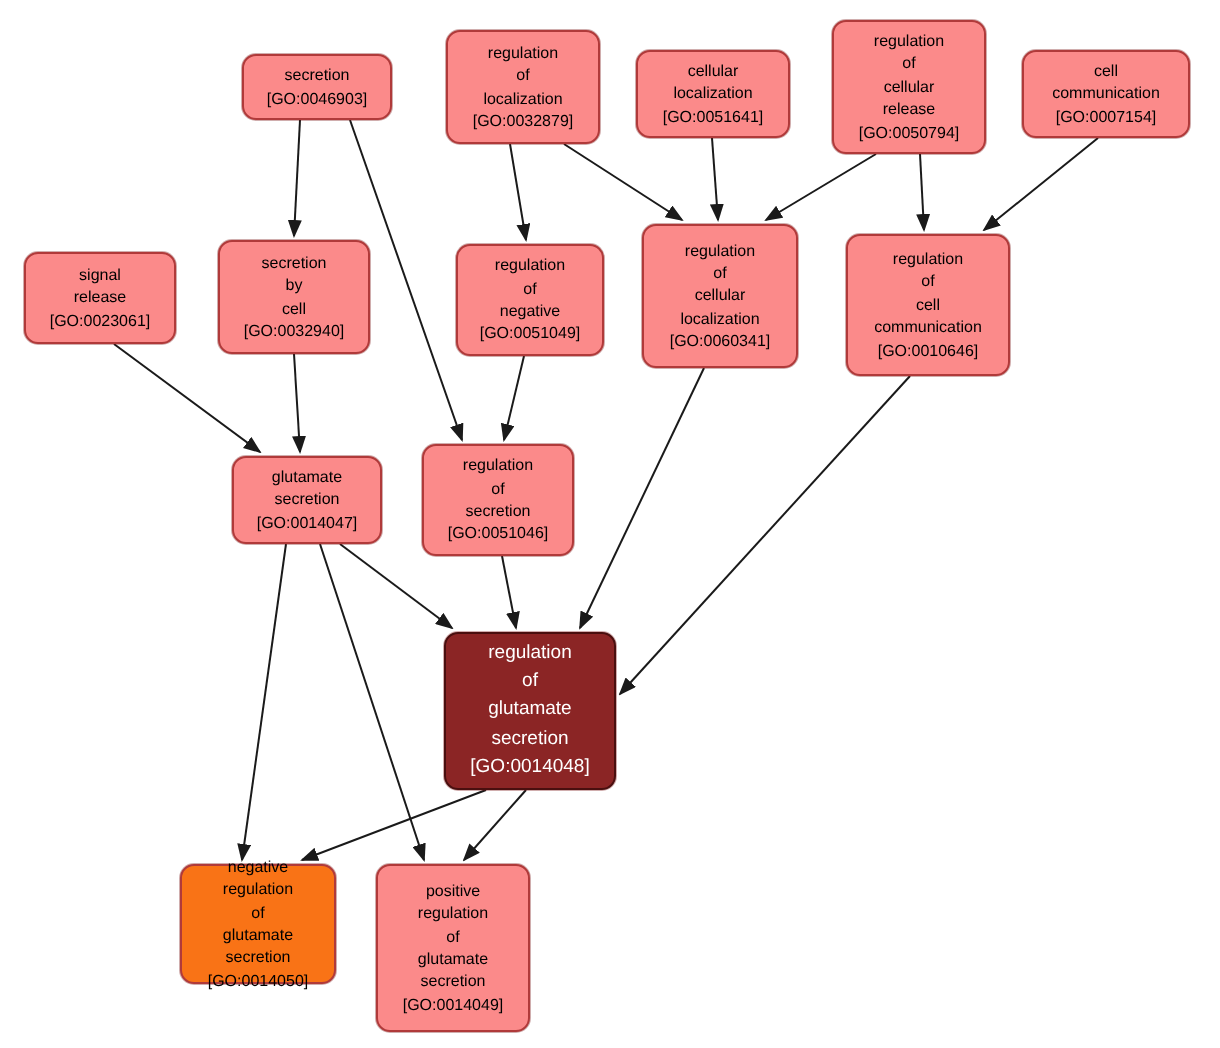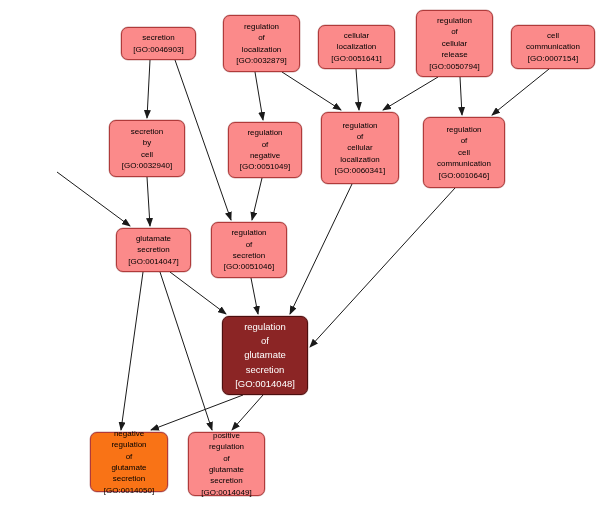--- a/index.html
+++ b/index.html
@@ -101,20 +101,25 @@
       <div class="lbl">of</div>
       <div class="lbl">cellular</div>
       <div class="lbl">release</div>
       <div class="lbl">[GO:0050794]</div>
     </div>
     <div class="node" title="cell communication [GO:0007154]" style="left: 511px; top: 25px; width: 84px; height: 44px; background: rgb(251, 138, 138); border-color: rgb(176, 58, 58); color: rgb(0, 0, 0);">
       <div class="lbl">cell</div>
       <div class="lbl">communication</div>
       <div class="lbl">[GO:0007154]</div>
     </div>
+    <div class="node" title="signal release [GO:0023061]" style="left: 12px; top: 126px; width: 76px; height: 46px; background: rgb(251, 138, 138); border-color: rgb(176, 58, 58); color: rgb(0, 0, 0);">
+      <div class="lbl">signal</div>
+      <div class="lbl">release</div>
+      <div class="lbl">[GO:0023061]</div>
+    </div>
     <div class="node" title="secretion by cell [GO:0032940]" style="left: 109px; top: 120px; width: 76px; height: 57px; background: rgb(251, 138, 138); border-color: rgb(176, 58, 58); color: rgb(0, 0, 0);">
       <div class="lbl">secretion</div>
       <div class="lbl">by</div>
       <div class="lbl">cell</div>
       <div class="lbl">[GO:0032940]</div>
     </div>
     <div class="node" title="regulation of transport [GO:0051049]" style="left: 228px; top: 122px; width: 74px; height: 56px; background: rgb(251, 138, 138); border-color: rgb(176, 58, 58); color: rgb(0, 0, 0);">
       <div class="lbl">regulation</div>
       <div class="lbl">of</div>
       <div class="lbl">negative</div>
@@ -153,21 +158,21 @@
       <div class="lbl">[GO:0014048]</div>
     </div>
     <div class="node" title="negative regulation of glutamate secretion [GO:0014050]" style="left: 90px; top: 432px; width: 78px; height: 60px; background: #f97316; border-color: rgb(176, 58, 58); color: rgb(0, 0, 0);">
       <div class="lbl">negative</div>
       <div class="lbl">regulation</div>
       <div class="lbl">of</div>
       <div class="lbl">glutamate</div>
       <div class="lbl">secretion</div>
       <div class="lbl">[GO:0014050]</div>
     </div>
-    <div class="node" title="positive regulation of glutamate secretion [GO:0014049]" style="left: 188px; top: 432px; width: 77px; height: 64px; background: rgb(251, 138, 138); border-color: rgb(176, 58, 58); color: rgb(0, 0, 0);">
+    <div class="node" title="positive regulation of glutamate secretion [GO:0014049]" style="left: 188px; top: 432px; width: 77px; height: 84px; background: rgb(251, 138, 138); border-color: rgb(176, 58, 58); color: rgb(0, 0, 0);">
       <div class="lbl">positive</div>
       <div class="lbl">regulation</div>
       <div class="lbl">of</div>
       <div class="lbl">glutamate</div>
       <div class="lbl">secretion</div>
       <div class="lbl">[GO:0014049]</div>
     </div>
   </div>
 
 </body></html>

